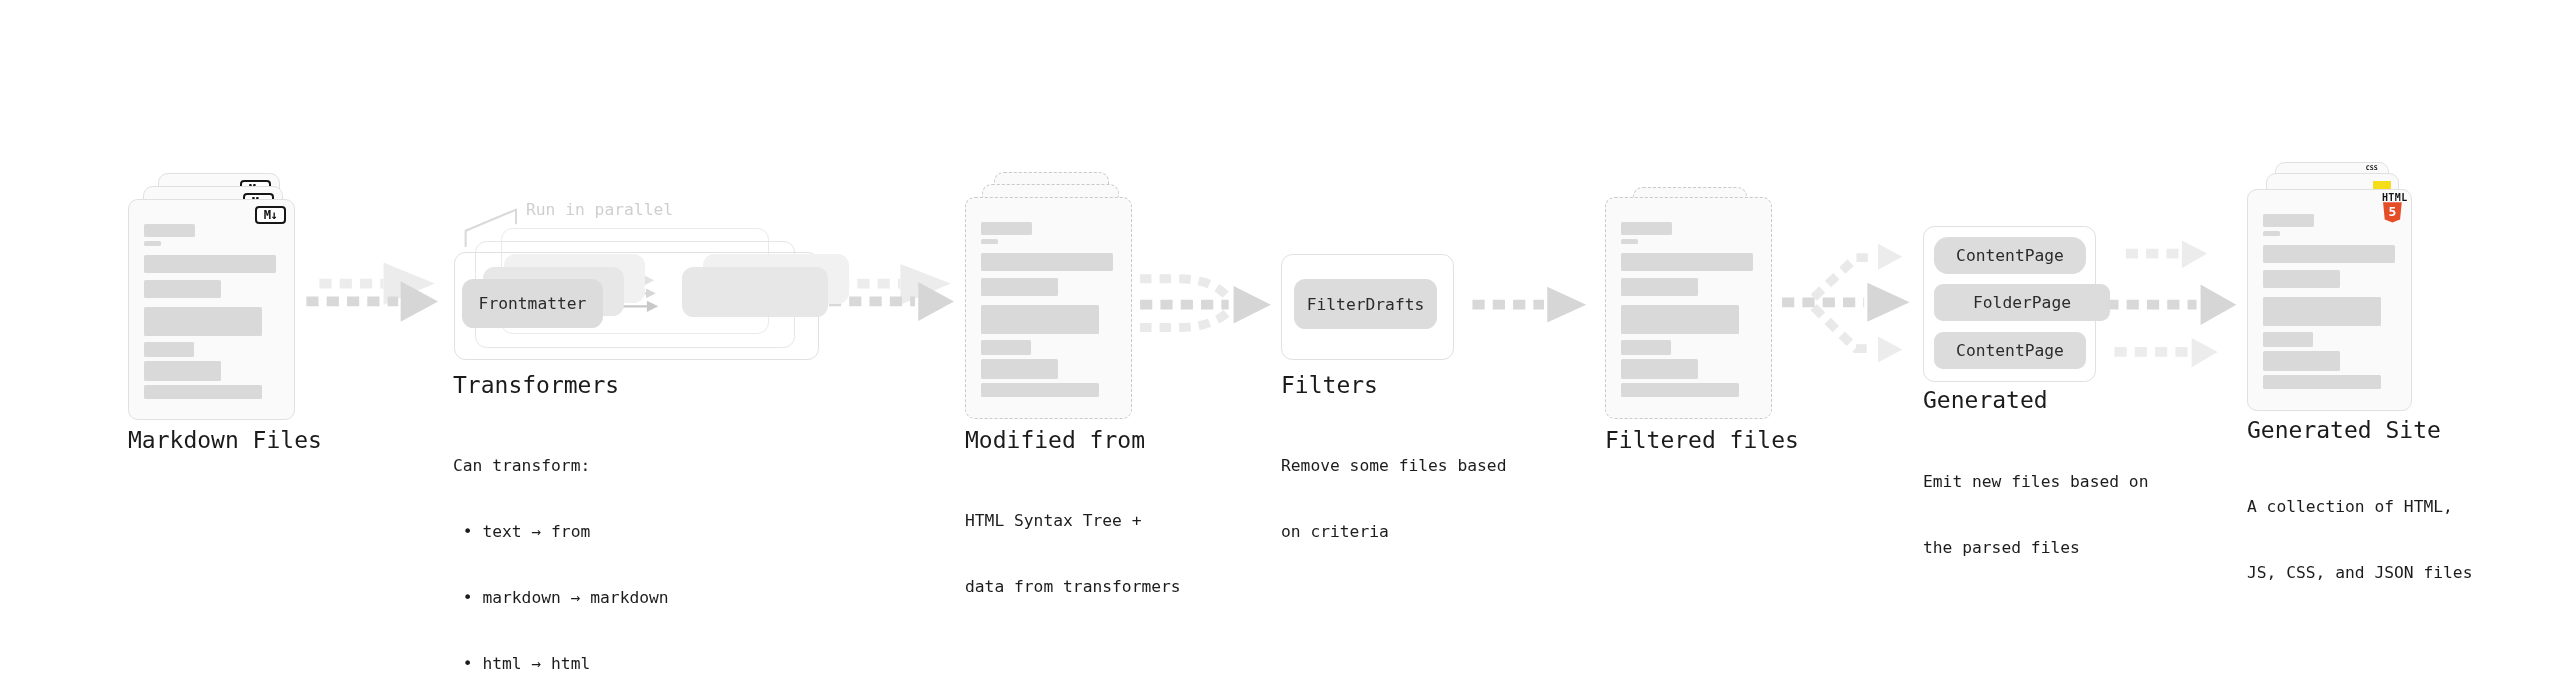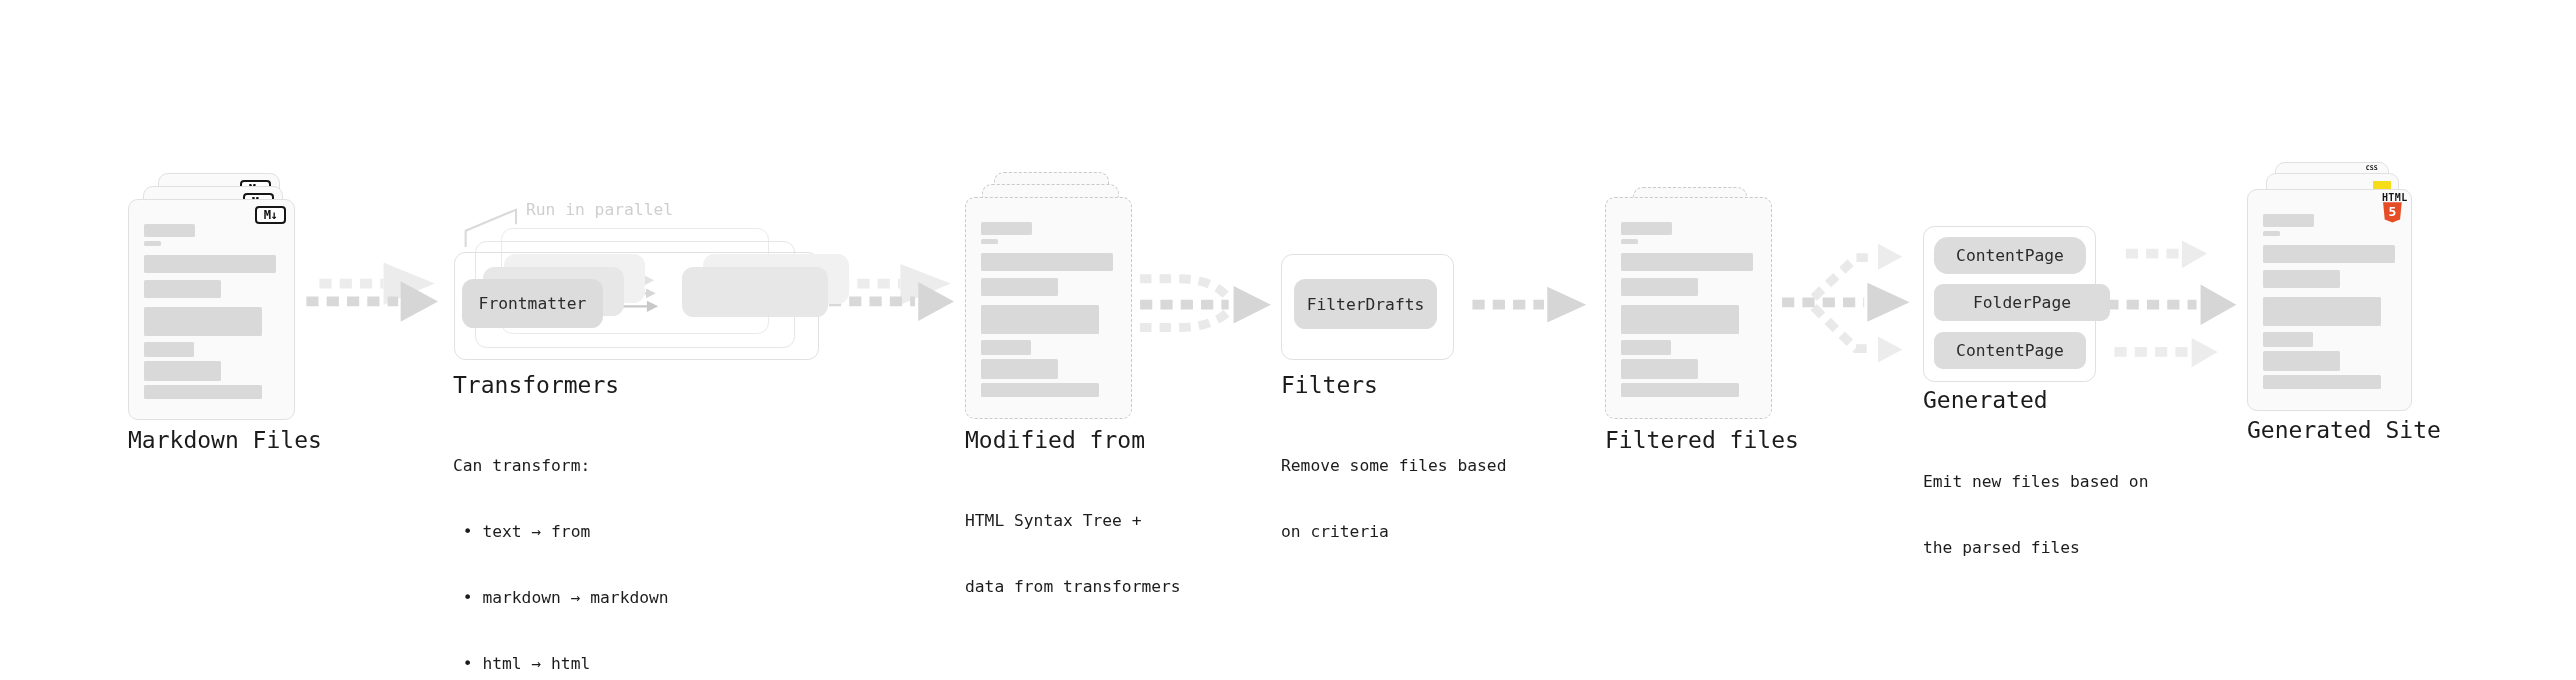--- a/index.html
+++ b/index.html
@@ -219,15 +219,19 @@
   <div class="bar" style="top: 24.4px; width: 51px; height: 12.2px;"></div>
       <div class="bar" style="top: 41px; width: 17px; height: 4.9px;"></div>
       <div class="bar" style="top: 55px; width: 132px; height: 18px;"></div>
       <div class="bar" style="top: 80px; width: 77px; height: 18px;"></div>
       <div class="bar" style="top: 107px; width: 118px; height: 29px;"></div>
       <div class="bar" style="top: 142px; width: 50px; height: 14.6px;"></div>
       <div class="bar" style="top: 161px; width: 77px; height: 19.5px;"></div>
       <div class="bar" style="top: 185px; width: 118px; height: 14px;"></div>
     </div>
   <div class="stage-label" style="left:2247px;top:418px;">Generated Site</div>
+  <div class="desc" style="left:2247px;top:452px;">
+    <div>A collection of HTML,</div>
+    <div>JS, CSS, and JSON files</div>
+  </div>
 
 </div>
 
 
 </body></html>

